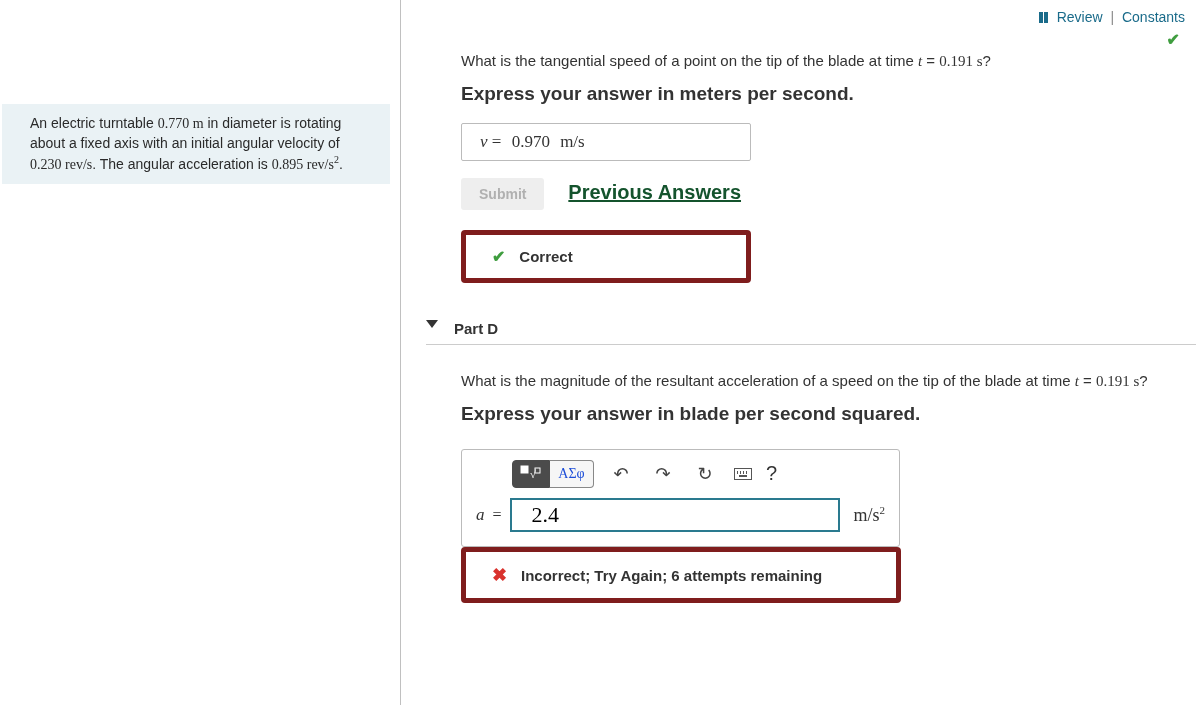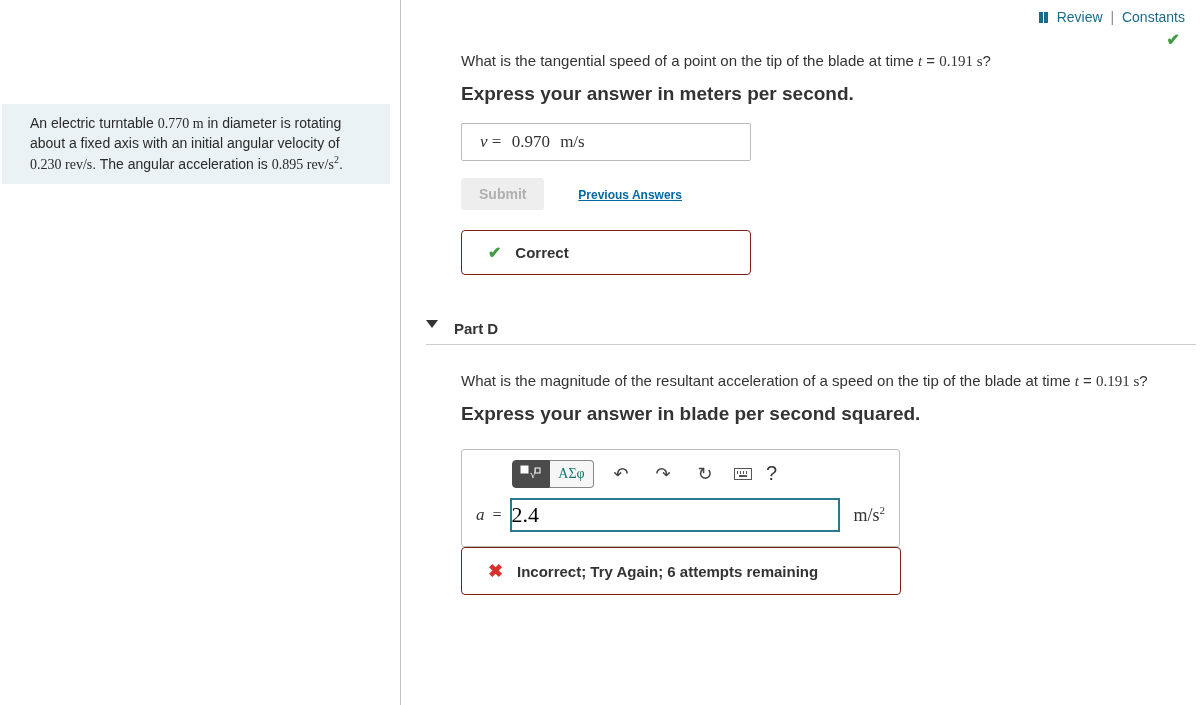--- a/index.html
+++ b/index.html
@@ -124,30 +124,30 @@
     background: #2a7a8f;
     color: #fff;
     border: none;
     padding: 8px 20px;
     font-size: 14px;
     font-weight: bold;
     border-radius: 3px;
     cursor: pointer;
   }
   .link-action {
-    color: #0369a1;
+    color: #14532d;
     text-decoration: underline;
     font-weight: bold;
-    font-size: 12px;
-    margin-left: 30px;
+    font-size: 20px;
+    margin-left: 20px;
     cursor: pointer;
   }
   .feedback-box {
     display: inline-block;
-    border: 1px solid #7f1d1d;
+    border: 5px solid #7f1d1d;
     border-radius: 4px;
     padding: 12px 26px;
     min-width: 290px;
   }
   .feedback-box.correct .icon { color: #3f9d3f; font-size: 16px; font-weight: bold; margin-right: 10px; }
   .feedback-box.incorrect .icon { color: #d9322d; font-size: 18px; font-weight: bold; margin-right: 10px; }
   .feedback-box .fb-text { font-weight: bold; font-size: 15px; }
   
   .part-header {
     position: absolute;
@@ -199,21 +199,21 @@
   .tb-btn {
     display: inline-flex;
     align-items: center;
     justify-content: center;
     width: 38px;
     height: 28px;
     border: 1px solid #888;
     background: #f6f6f6;
     font-size: 14px;
     cursor: pointer;
-    color: #0f766e;
+    color: #1d4ed8;
   }
   .tb-btn.active {
     background: #4b4b4b;
     color: #fff;
     border-color: #4b4b4b;
   }
   .tb-btn.left { border-top-left-radius: 4px; border-bottom-left-radius: 4px; }
   .tb-btn.right { border-top-right-radius: 4px; border-bottom-right-radius: 4px; border-left: none; }
   .tb-icon {
     display: inline-flex;
@@ -265,21 +265,21 @@
   }
   .eq-sign {
     font-family: "Times New Roman", serif;
     font-size: 16px;
   }
   .answer-input {
     width: 330px;
     height: 34px;
     border: 2px solid #2a7a8f;
     font-size: 22px;
-    padding: 0 0;
+    padding: 0 20px;
     font-family: "Times New Roman", serif;
     outline: none;
   }
   .unit-d {
     font-family: "Times New Roman", serif;
     font-size: 18px;
     margin-left: 6px;
   }
   .unit-d sup { font-size: 11px; }
   

